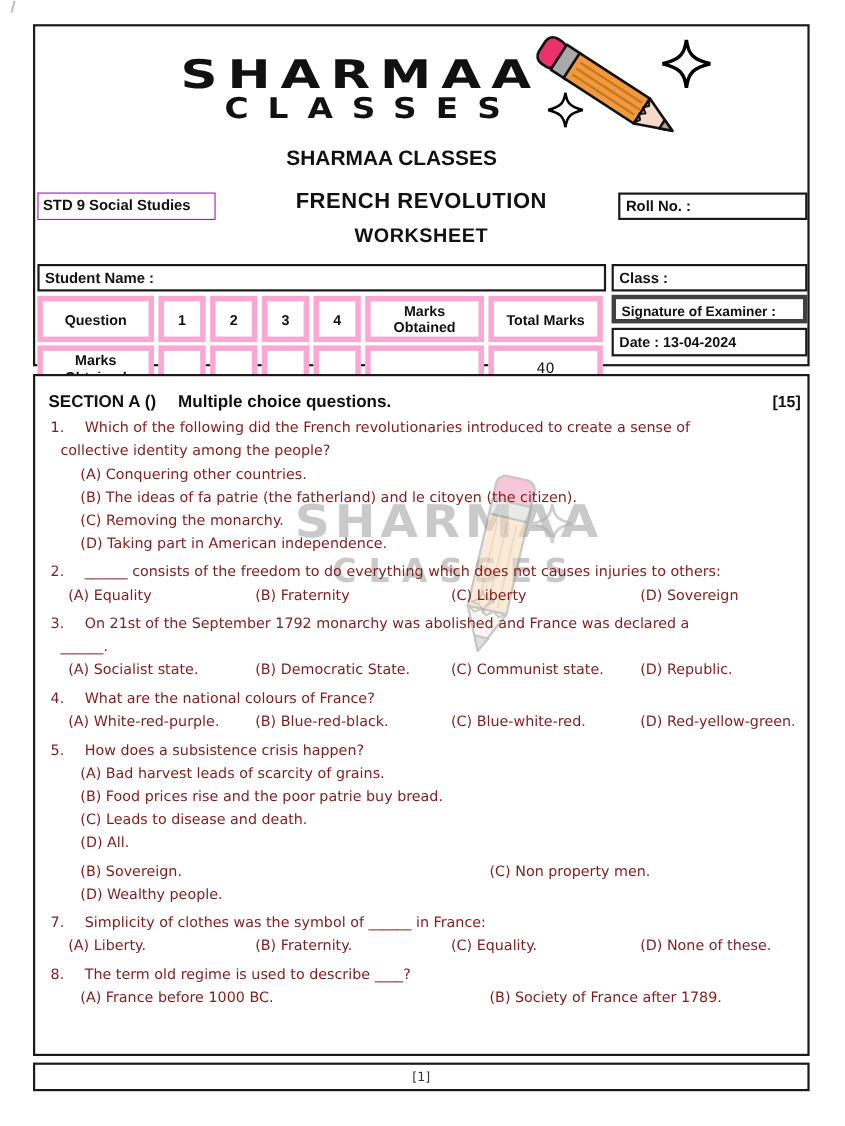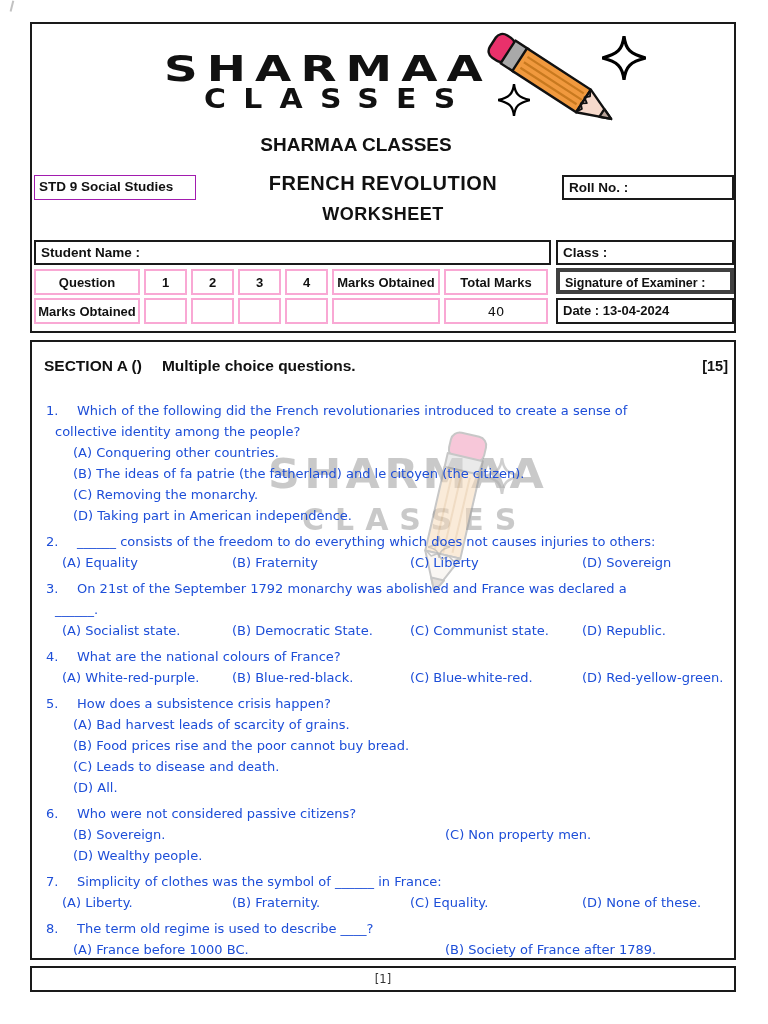--- a/index.html
+++ b/index.html
@@ -18,41 +18,41 @@
   .logo-sparkle1{position:absolute;left:570px;top:12px;}
   .logo-sparkle2{position:absolute;left:466px;top:60px;}
   .subtitle{position:absolute;left:0;top:110px;width:100%;text-align:center;font-size:19px;transform:translateX(-27px);}
   .std-box{position:absolute;left:2px;top:151px;width:162px;height:25px;border:1px solid #a21caf;box-sizing:border-box;font-size:13.5px;line-height:21px;padding-left:4px;}
   .roll-box{position:absolute;left:530px;top:151px;width:172px;height:25px;border:2px solid #1a1a1a;box-sizing:border-box;font-size:13.5px;line-height:21px;padding-left:5px;}
   .main-title1{position:absolute;left:0;top:148px;width:100%;text-align:center;font-size:20px;letter-spacing:.5px;}
   .main-title2{position:absolute;left:0;top:180px;width:100%;text-align:center;font-size:18px;letter-spacing:.5px;}
   .student-box{position:absolute;left:2px;top:216px;width:517px;height:25px;border:2px solid #1a1a1a;box-sizing:border-box;font-size:13.5px;line-height:21px;padding-left:5px;}
   .class-box{position:absolute;left:524px;top:216px;width:178px;height:25px;border:2px solid #1a1a1a;box-sizing:border-box;font-size:13.5px;line-height:21px;padding-left:5px;}
   table.marks{position:absolute;left:-2px;top:242px;border-collapse:separate;border-spacing:4px 3px;}
-  table.marks td{border:2px solid #f9a8d4;height:26px;box-sizing:border-box;font-size:13px;text-align:center;vertical-align:middle;background:#fff;}
+  table.marks td{border:5px solid #f9a8d4;height:26px;box-sizing:border-box;font-size:13px;text-align:center;vertical-align:middle;background:#fff;}
   td.c-q{width:106px;} td.c-n{width:43px;} td.c-m{width:108px;} td.c-t{width:104px;}
   td.lbl{font-family:"Liberation Sans",sans-serif;font-weight:bold;}
   td.num{font-family:"Liberation Sans",sans-serif;font-weight:bold;font-size:14px;}
   td.plain{font-size:13.5px;}
   .sig-box{position:absolute;left:524px;top:244px;width:178px;height:26px;border:4px solid #404040;box-sizing:border-box;font-size:12.5px;line-height:22px;padding-left:5px;}
   .date-box{position:absolute;left:524px;top:274px;width:178px;height:26px;border:2px solid #1a1a1a;box-sizing:border-box;font-size:13px;line-height:22px;padding-left:5px;}
 
   
   #content-box{left:30px;top:340px;width:706px;height:620px;padding-top:15px;}
   .wm{position:absolute;pointer-events:none;z-index:0;}
   .wm-text1{left:236px;top:108px;font-family:"DejaVu Sans",sans-serif;font-weight:bold;font-size:41px;letter-spacing:4px;color:#a9a9a9;opacity:.62;transform:scaleX(1.08);transform-origin:left top;}
   .wm-text2{left:270px;top:160px;font-family:"DejaVu Sans",sans-serif;font-weight:bold;font-size:30px;letter-spacing:11px;color:#a9a9a9;opacity:.62;}
   .wm-pencil{left:388px;top:88px;opacity:.55;}
   .wm-sparkle1{left:452px;top:116px;opacity:.6;}
   .wm-sparkle2{left:396px;top:194px;opacity:.6;}
   .section-row{position:relative;z-index:1;display:flex;align-items:baseline;margin:0 6px 0 12px;font-family:"Liberation Sans",sans-serif;font-weight:bold;}
   .section-label{font-size:15.5px;}
   .section-heading{font-size:15.5px;margin-left:20px;}
   .section-marks{margin-left:auto;font-size:14.5px;}
-  .questions{position:relative;z-index:1;margin-top:25px;font-size:13px;line-height:21px;color:#1d4ed8;}
+  .questions{position:relative;z-index:1;margin-top:4px;font-size:13px;line-height:21px;color:#7f1d1d;}
   .q{margin-bottom:5px;}
   .q-first{white-space:nowrap;}
   .q-num{display:inline-block;margin-left:14px;width:31px;vertical-align:top;}
   .q-cont{padding-left:23px;white-space:nowrap;}
   .opts-stacked{padding-left:41px;}
   .opts-stacked div{white-space:nowrap;}
   .opts-row4{display:grid;grid-template-columns:170px 178px 172px auto;margin-left:30px;white-space:nowrap;}
   .opts-row2{display:grid;grid-template-columns:372px auto;margin-left:41px;white-space:nowrap;}
 
   
@@ -193,28 +193,27 @@
         <span>(B) Blue-red-black.</span>
         <span>(C) Blue-white-red.</span>
         <span>(D) Red-yellow-green.</span>
       </div>
     </div>
 
     <div class="q">
       <div class="q-first"><span class="q-num">5.</span><span>How does a subsistence crisis happen?</span></div>
       <div class="opts-stacked">
         <div>(A) Bad harvest leads of scarcity of grains.</div>
-        <div>(B) Food prices rise and the poor cannot buy bread.</div>
+        <div>(B) Food prices rise and the poor patrie buy bread.</div>
         <div>(C) Leads to disease and death.</div>
         <div>(D) All.</div>
       </div>
     </div>
 
     <div class="q">
-      <div class="q-first"><span class="q-num">6.</span><span>Who were not considered passive citizens?</span></div>
       <div class="opts-row2">
         <span>(B) Sovereign.</span>
         <span>(C) Non property men.</span>
         <span>(D) Wealthy people.</span>
       </div>
     </div>
 
     <div class="q">
       <div class="q-first"><span class="q-num">7.</span><span>Simplicity of clothes was the symbol of ______ in France:</span></div>
       <div class="opts-row4">

